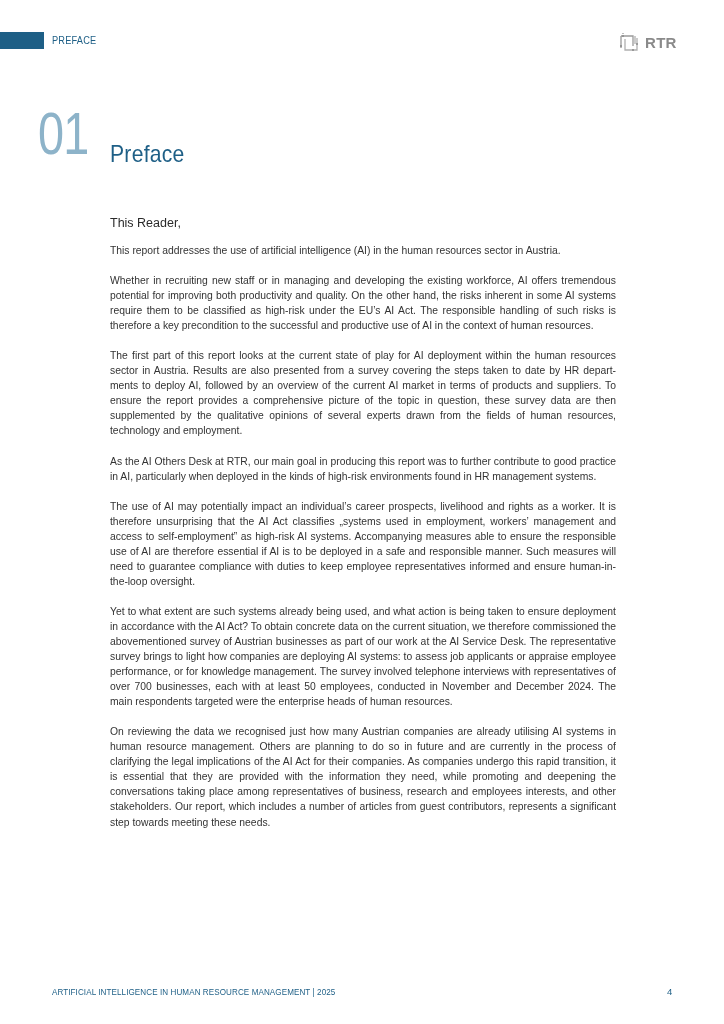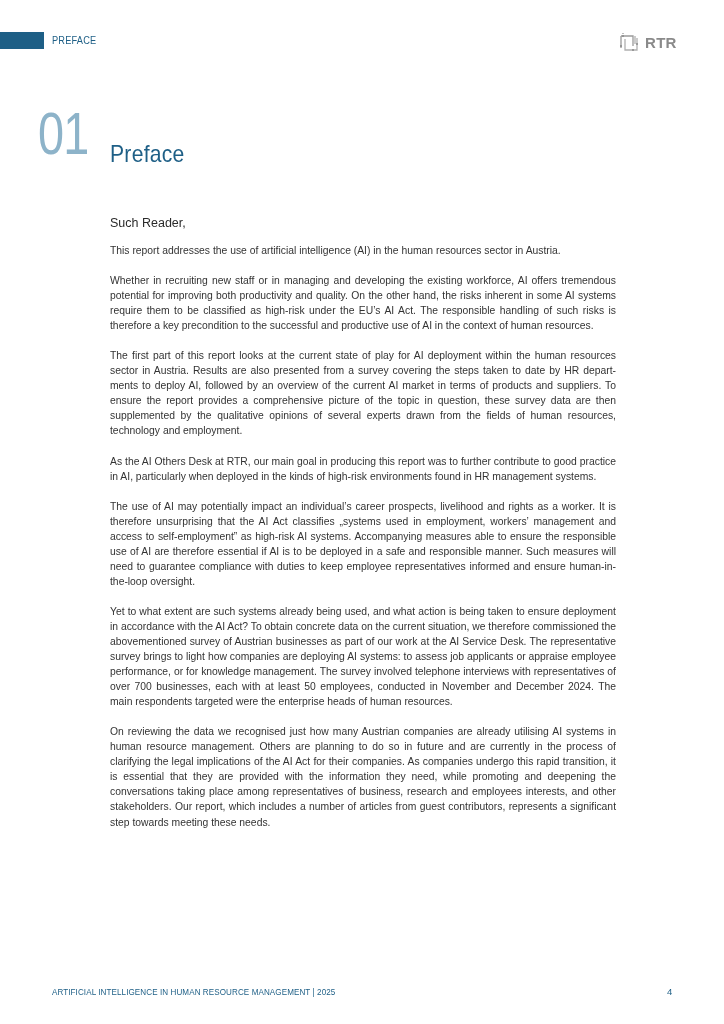--- a/index.html
+++ b/index.html
@@ -63,21 +63,21 @@
     <circle cx="3" cy="15" r="1" fill="#8a8a8a"></circle>
     <circle cx="15" cy="19" r="1" fill="#8a8a8a"></circle>
   </svg>
   <span class="logo-text">RTR</span>
 </div>
 
 <div class="chapter-num">01</div>
 <div class="chapter-title">Preface</div>
 
 <div class="content">
-  <p class="salutation">Such Reader,</p>
+  <p class="salutation">This Reader,</p>
   <p class="para">This report addresses the use of artificial intelligence (AI) in the human resources sector in Austria.</p>
   <p class="para">Whether in recruiting new staff or in managing and developing the existing workforce, AI offers tremen­dous potential for improving both productivity and quality. On the other hand, the risks inherent in some AI systems require them to be classified as high-risk under the EU’s AI Act. The responsible handling of such risks is therefore a key precondition to the successful and productive use of AI in the context of human resources.</p>
   <p class="para">The first part of this report looks at the current state of play for AI deployment within the human resources sector in Austria. Results are also presented from a survey covering the steps taken to date by HR depart­ments to deploy AI, followed by an overview of the current AI market in terms of products and suppliers. To ensure the report provides a comprehensive picture of the topic in question, these survey data are then supplemented by the qualitative opinions of several experts drawn from the fields of human resources, technology and employment.</p>
   <p class="para">As the AI Others Desk at RTR, our main goal in producing this report was to further contribute to good practice in AI, particularly when deployed in the kinds of high-risk environments found in HR management systems.</p>
   <p class="para">The use of AI may potentially impact an individual’s career prospects, livelihood and rights as a worker. It is therefore unsurprising that the AI Act classifies „systems used in employment, workers’ management and access to self-employment” as high-risk AI systems. Accompanying measures able to ensure the responsible use of AI are therefore essential if AI is to be deployed in a safe and responsible manner. Such measures will need to guarantee compliance with duties to keep employee representatives informed and ensure human-in-the-loop oversight.</p>
   <p class="para">Yet to what extent are such systems already being used, and what action is being taken to ensure deploy­ment in accordance with the AI Act? To obtain concrete data on the current situation, we therefore com­missioned the abovementioned survey of Austrian businesses as part of our work at the AI Service Desk. The representative survey brings to light how companies are deploying AI systems: to assess job appli­cants or appraise employee performance, or for knowledge management. The survey involved telephone interviews with representatives of over 700 businesses, each with at least 50 employees, conducted in November and December 2024. The main respondents targeted were the enterprise heads of human resources.</p>
   <p class="para">On reviewing the data we recognised just how many Austrian companies are already utilising AI systems in human resource management. Others are planning to do so in future and are currently in the process of clarifying the legal implications of the AI Act for their companies. As companies undergo this rapid transition, it is essential that they are provided with the information they need, while promoting and deepening the conversations taking place among representatives of business, research and employees interests, and other stakeholders. Our report, which includes a number of articles from guest contributors, represents a significant step towards meeting these needs.</p>
 </div>
 
 <div class="footer-title">ARTIFICIAL INTELLIGENCE IN HUMAN RESOURCE MANAGEMENT | 2025</div>

